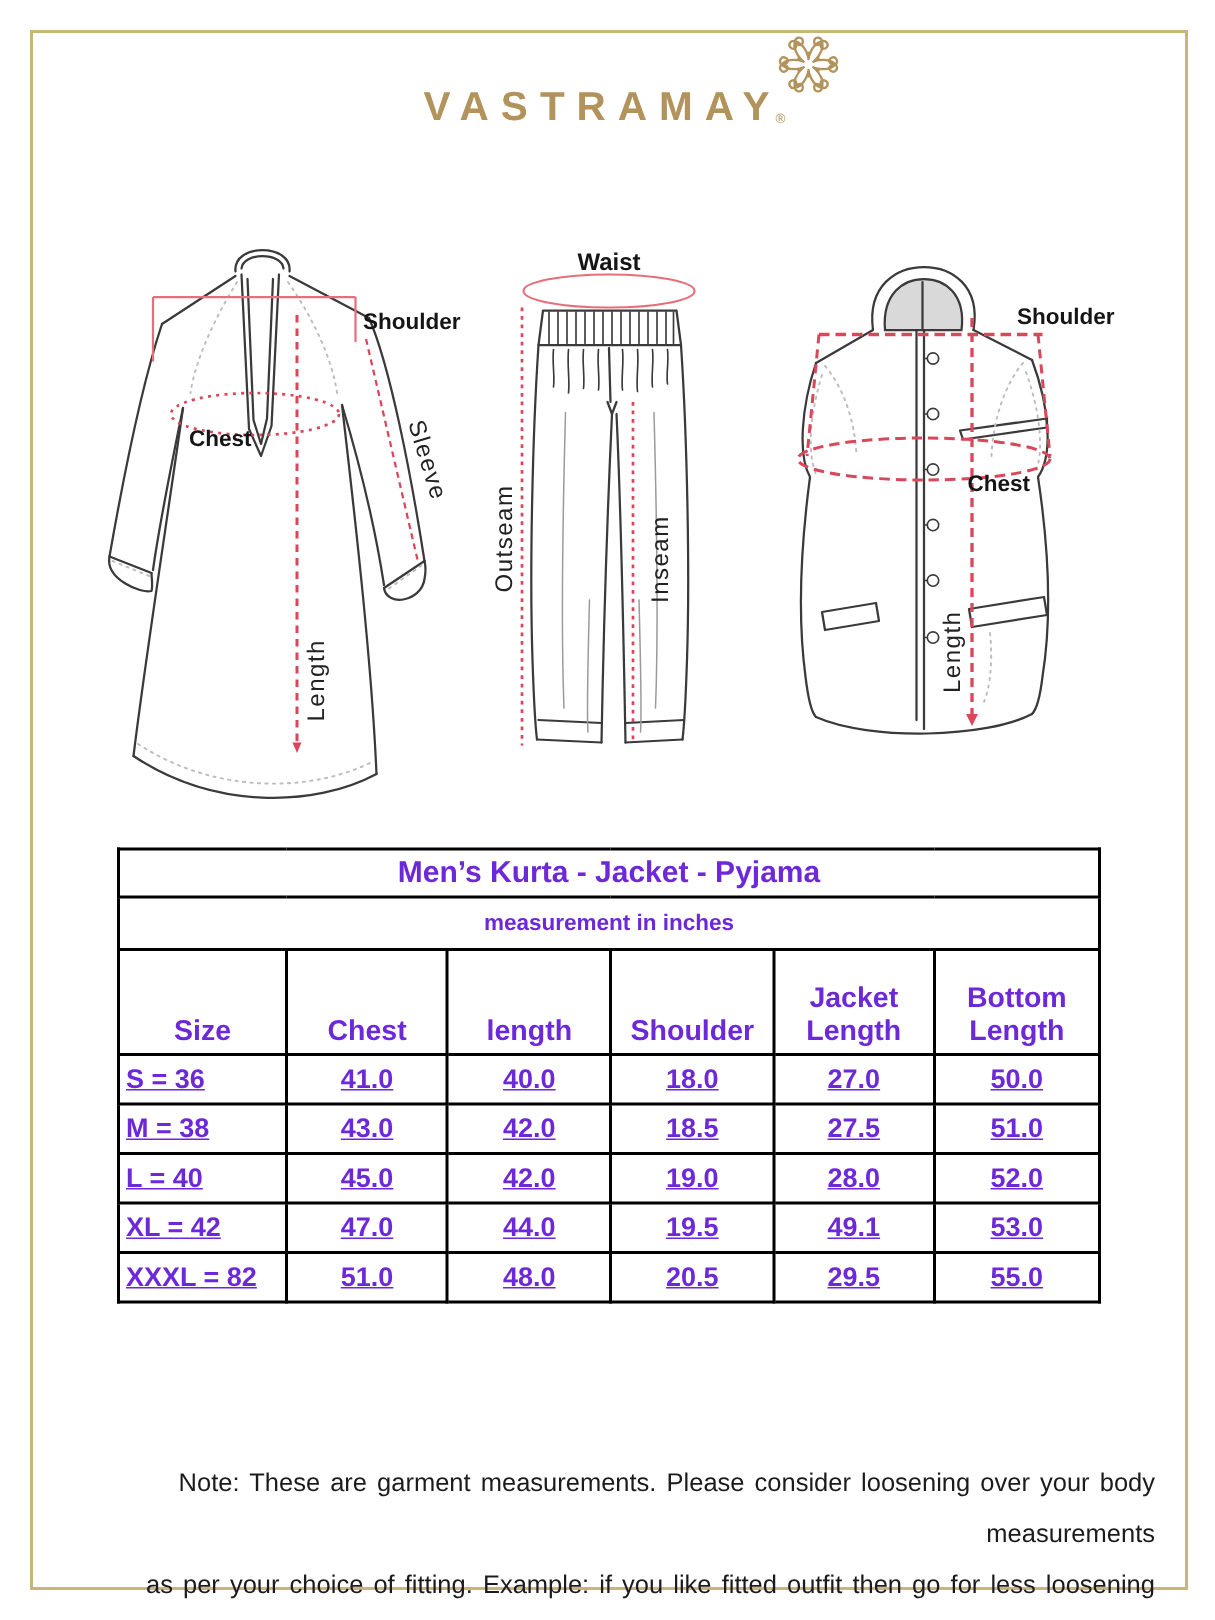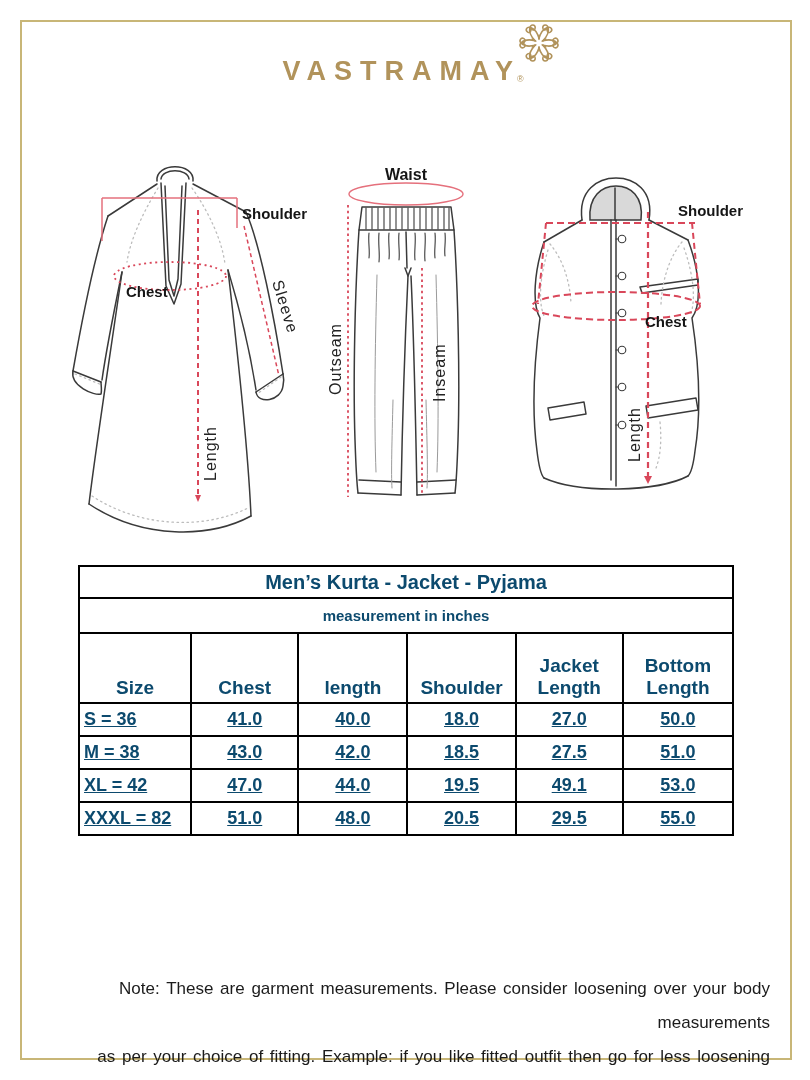--- a/index.html
+++ b/index.html
@@ -24,21 +24,21 @@
   .crease{stroke:#9a9a9a;fill:none;stroke-width:1;stroke-linecap:round;}
   .dots{stroke:#bdbdbd;fill:none;stroke-width:1.3;stroke-dasharray:1.5 3.5;stroke-linecap:round;}
   .red{stroke:#d9475a;fill:none;}
   .redlt{stroke:#e5707c;fill:none;}
   .dlabel{font-family:"Liberation Sans",sans-serif;font-size:15px;font-weight:700;fill:#151515;}
   .dlabel-v{font-family:"Liberation Sans",sans-serif;font-size:16px;font-weight:400;fill:#222;letter-spacing:1px;}
 
   
   .table-wrap{position:absolute;left:78px;top:565px;width:656px;}
   table.size{border-collapse:collapse;width:100%;table-layout:fixed;}
-  table.size td,table.size th{border:2px solid #000;color:#0c4a6e;}
+  table.size td,table.size th{border:2px solid #000;color:#6d28d9;}
   td.t-title{height:28px;text-align:center;font-weight:700;font-size:20px;}
   td.t-sub{height:31px;text-align:center;font-weight:700;font-size:15px;}
   tr.t-head th{height:64px;vertical-align:bottom;text-align:center;font-weight:700;font-size:19px;white-space:pre-line;padding-bottom:3px;}
   tr.t-row td{height:29px;text-align:center;font-weight:700;font-size:18px;text-decoration:underline;}
   tr.t-row td.c-size{text-align:left;padding-left:4px;}
 
   
   .note{position:absolute;left:40px;right:40px;top:972px;text-align:right;font-size:17px;line-height:34px;color:#1b1b1b;word-spacing:2px;}
 </style>
 </head>
@@ -254,20 +254,28 @@
       </tr>
       <tr class="t-row">
         <td class="c-size">M = 38</td>
         <td>43.0</td>
         <td>42.0</td>
         <td>18.5</td>
         <td>27.5</td>
         <td>51.0</td>
       </tr>
       <tr class="t-row">
+        <td class="c-size">L = 40</td>
+        <td>45.0</td>
+        <td>42.0</td>
+        <td>19.0</td>
+        <td>28.0</td>
+        <td>52.0</td>
+      </tr>
+      <tr class="t-row">
         <td class="c-size">XL = 42</td>
         <td>47.0</td>
         <td>44.0</td>
         <td>19.5</td>
         <td>49.1</td>
         <td>53.0</td>
       </tr>
       <tr class="t-row">
         <td class="c-size">XXXL = 82</td>
         <td>51.0</td>

